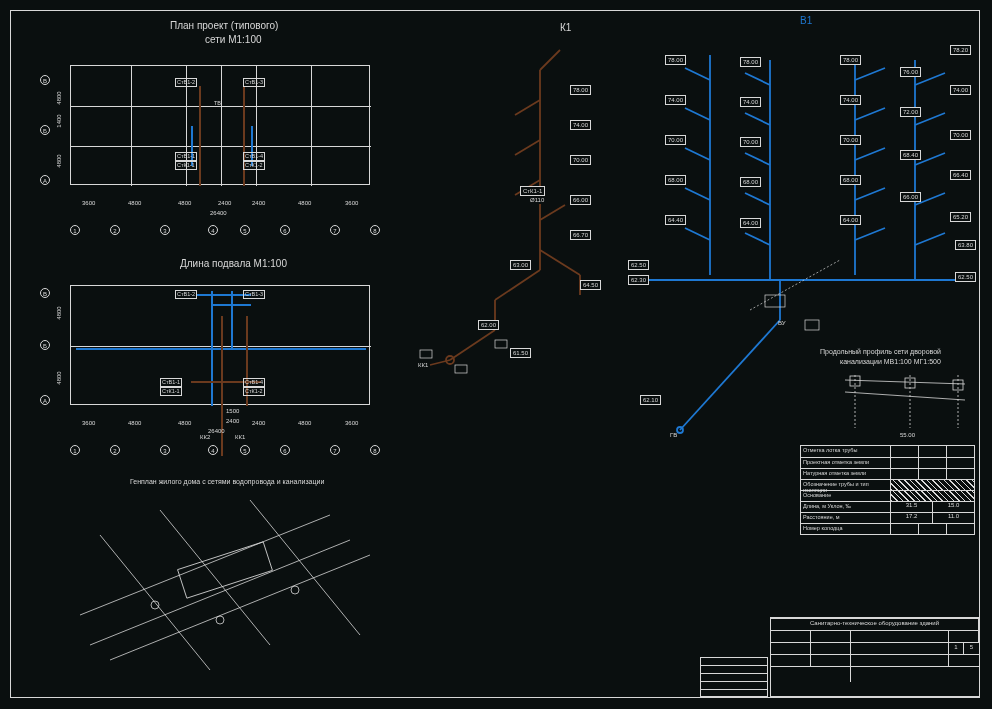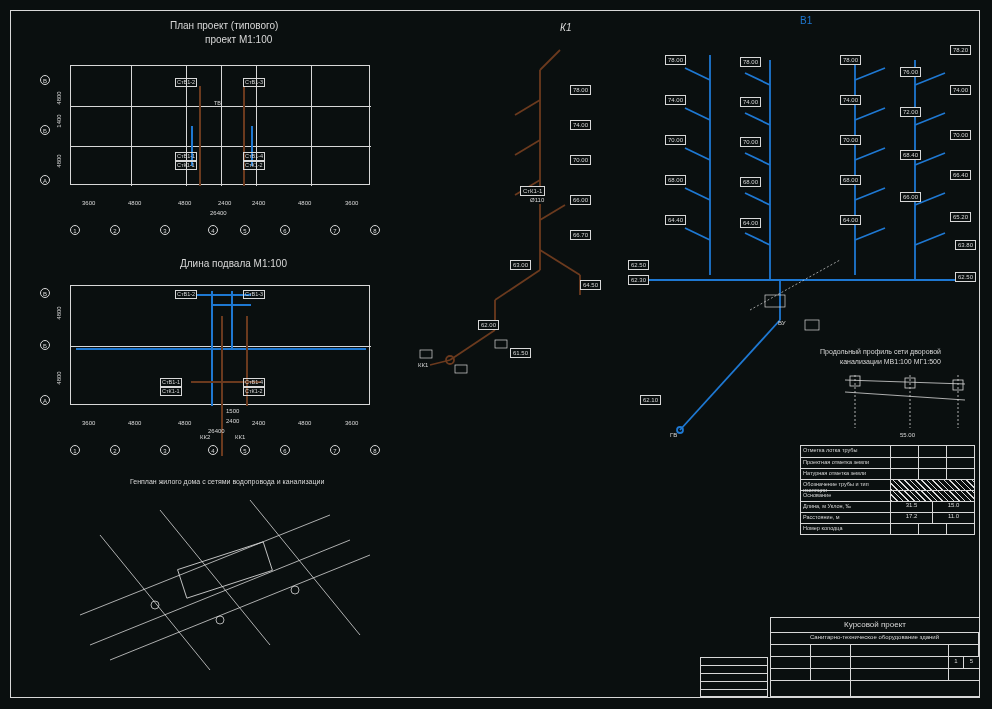--- a/index.html
+++ b/index.html
@@ -125,21 +125,21 @@
   .hatch {
     background: repeating-linear-gradient(45deg, #d8d8d8 0 1px, transparent 1px 4px);
   }
 </style>
 </head>
 <body>
 
 <div class="frame"></div>
 
 <div class="title" style="left:170px; top:20px;">План проект (типового)</div>
-<div class="title" style="left:205px; top:34px;">проект М1:100</div>
+<div class="title" style="left:205px; top:34px;">сети М1:100</div>
 
 <div class="plan" style="left:70px; top:65px; width:300px; height:120px;">
 
   <div class="hline-w" style="left:0; top:40px; width:300px;"></div>
   <div class="hline-w" style="left:0; top:80px; width:300px;"></div>
   <div class="vline-w" style="left:60px; top:0; height:120px;"></div>
   <div class="vline-w" style="left:115px; top:0; height:120px;"></div>
   <div class="vline-w" style="left:150px; top:0; height:120px;"></div>
   <div class="vline-w" style="left:185px; top:0; height:120px;"></div>
   <div class="vline-w" style="left:240px; top:0; height:120px;"></div>
@@ -246,21 +246,21 @@
     <line x1="30" y1="40" x2="140" y2="175"></line>
     <line x1="90" y1="15" x2="200" y2="150"></line>
     <line x1="180" y1="5" x2="290" y2="140"></line>
     <rect x="110" y="60" width="90" height="30" transform="rotate(-18 155 75)"></rect>
     <circle cx="85" cy="110" r="4"></circle>
     <circle cx="150" cy="125" r="4"></circle>
     <circle cx="225" cy="95" r="4"></circle>
   </g>
 </svg>
 
-<div class="title" style="left:560px; top:22px;font-style:italic;">К1</div>
+<div class="title" style="left:560px; top:22px;">К1</div>
 
 <svg style="position:absolute; left:400px; top:40px;" width="260" height="360">
   <g stroke="#6b3a1e" stroke-width="1.8" fill="none">
     <line x1="160" y1="10" x2="140" y2="30"></line>
     <line x1="140" y1="30" x2="140" y2="230"></line>
     <line x1="140" y1="60" x2="115" y2="75"></line>
     <line x1="140" y1="100" x2="115" y2="115"></line>
     <line x1="140" y1="140" x2="115" y2="155"></line>
     <line x1="140" y1="180" x2="165" y2="165"></line>
     <line x1="140" y1="230" x2="95" y2="260"></line>
@@ -427,21 +427,20 @@
   </div>
   <div class="pt-row">
     <div class="pt-label">Номер колодца</div>
     <div class="pt-val"></div>
       <div class="pt-val"></div>
       <div class="pt-val" style="border-right:none;"></div>
   </div>
 </div>
 
 <div class="titleblock">
-  <div style="height:14px; text-align:center; font-size:8px; padding-top:2px;">Курсовой проект</div>
   <div class="tb-row">
     <div class="tb-cell" style="flex:1; text-align:center;">Санитарно-техническое оборудование зданий</div>
   </div>
   <div class="tb-row">
     <div class="tb-cell" style="width:40px;"></div>
     <div class="tb-cell" style="width:40px;"></div>
     <div class="tb-cell" style="flex:1;"></div>
     <div class="tb-cell" style="width:30px;"></div>
   </div>
   <div class="tb-row">

